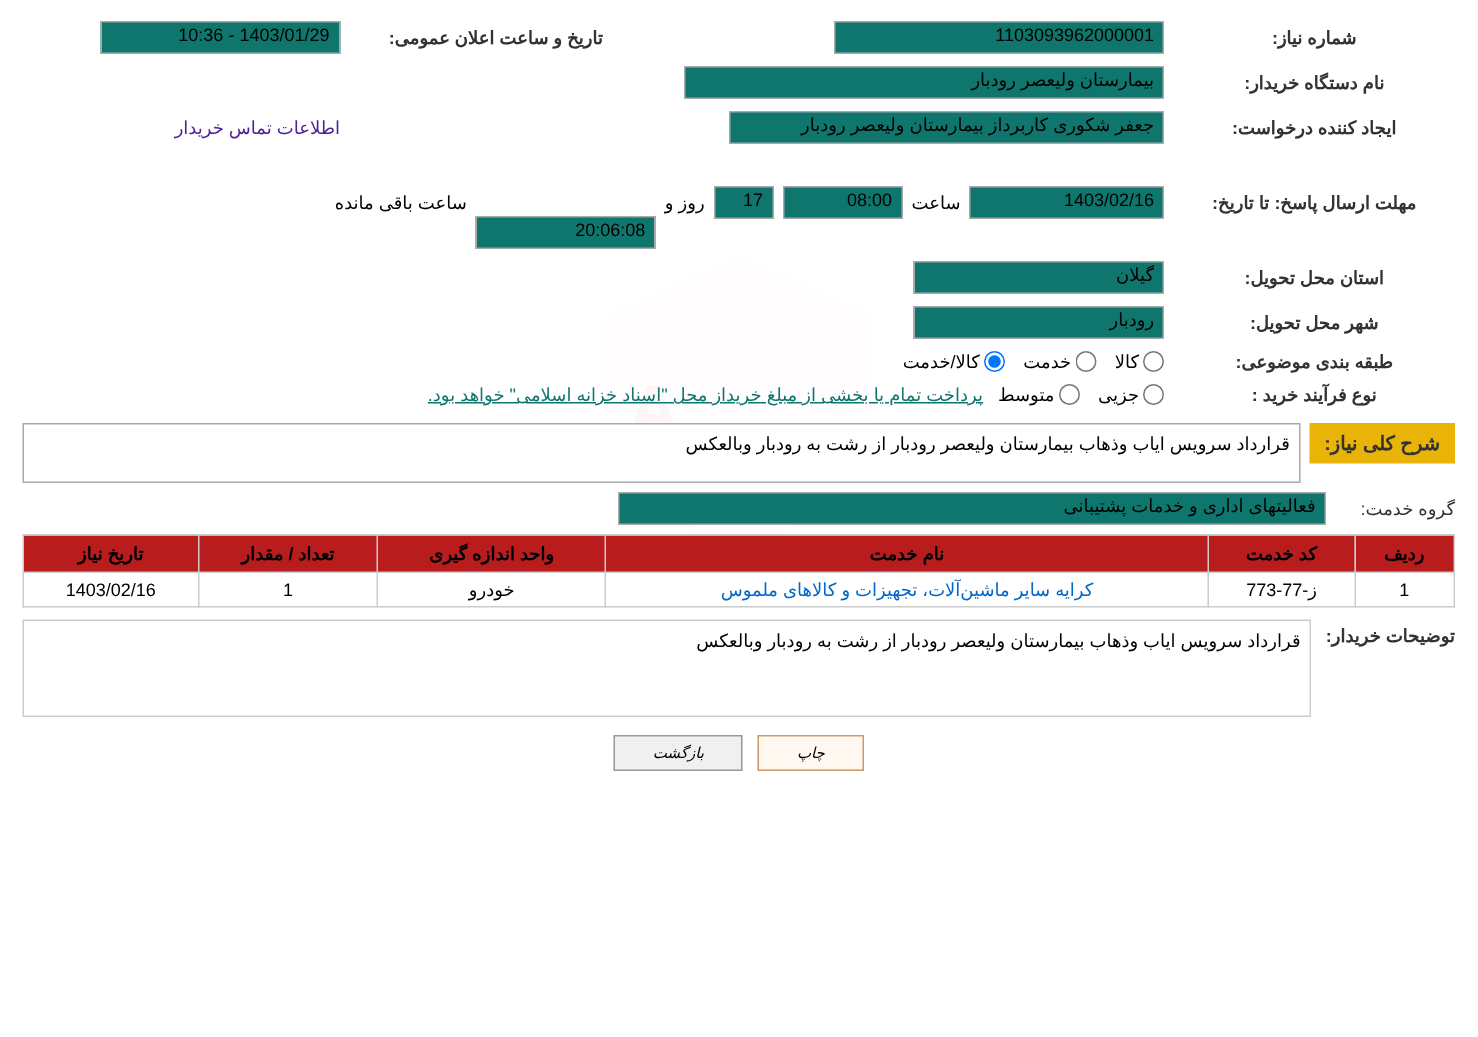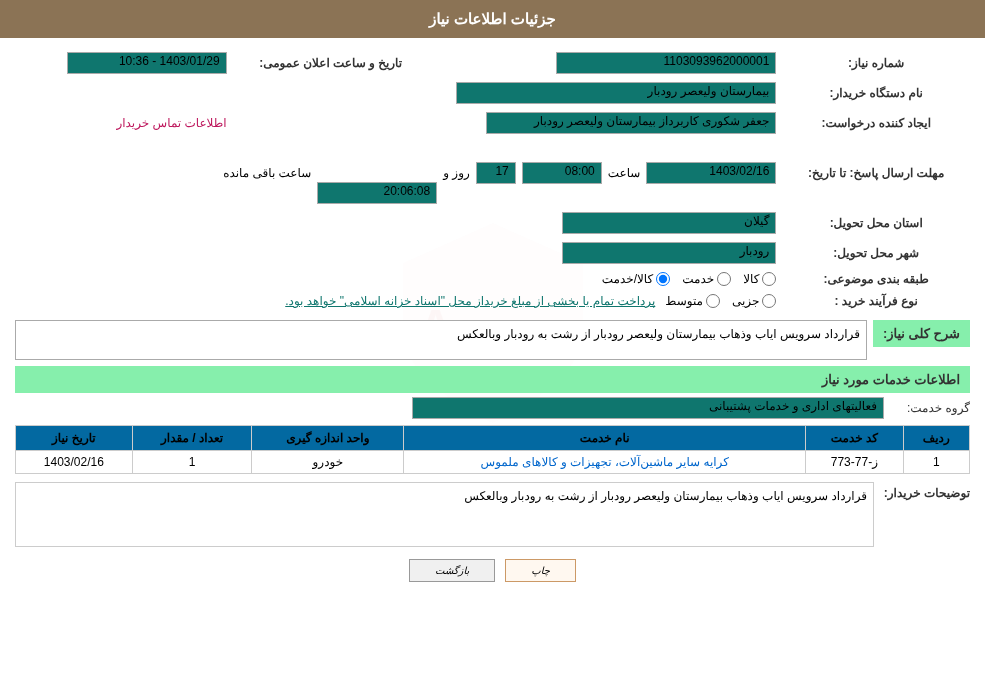--- a/index.html
+++ b/index.html
@@ -51,24 +51,24 @@
       display: inline-block;
       text-align: right;
       font-size: 12px;
       font-family: Tahoma, Arial, sans-serif;
     }
     .input-medium { width: 220px; margin-left: 16px; }
     .input-date { width: 130px; }
     .input-time { width: 80px; }
     .input-days { width: 40px; }
     .input-remaining { width: 120px; margin-top: 40px; }
-    .input-province { width: 214px; }
-    .blue-link { color: #be185d; text-decoration: none; cursor: pointer; text-align: right; }
+    .input-province { width: 167px; }
+    .blue-link { color: #4c1d95; text-decoration: none; cursor: pointer; text-align: right; }
     .section-divider {
-      background: #86efac;
+      background: #eab308;
       color: #333;
       padding: 6px 10px;
       font-weight: bold;
       font-size: 13px;
       margin: 6px 0 4px 0;
     }
     .date-time-row {
       display: flex;
       align-items: center;
       gap: 6px;
@@ -92,21 +92,21 @@
       color: #0f766e;
       font-size: 12px;
       text-decoration: underline;
     }
     .services-table {
       width: 100%;
       border-collapse: collapse;
       margin: 6px 0;
     }
     .services-table th {
-      background: #0369a1;
+      background: #b91c1c;
       border: 1px solid #ccc;
       padding: 5px 8px;
       text-align: center;
       font-size: 12px;
       font-weight: bold;
     }
     .services-table td {
       border: 1px solid #ccc;
       padding: 4px 8px;
       text-align: center;
@@ -152,23 +152,20 @@
     }
     .content-wrapper {
       position: relative;
       z-index: 1;
     }
   </style>
 </head>
 <body>
 
 <div class="page-container">
-  <div class="header-bar">
-    <span>جزئیات اطلاعات نیاز</span>
-  </div>
 
   <div class="main-content">
 
     <svg class="shield-watermark" width="200" height="220" viewBox="0 0 200 220">
       <path d="M100 10 L190 50 L190 120 C190 170 100 210 100 210 C100 210 10 170 10 120 L10 50 Z" fill="#cc0000" opacity="0.15"></path>
       <text x="60" y="130" font-size="48" fill="#cc0000" font-family="Arial" font-weight="bold" opacity="0.4">A</text>
     </svg>
 
     <div class="content-wrapper">
       <div class="content">
@@ -267,21 +264,20 @@
         </tbody>
           </table>
 
         <div style="display:flex; align-items:flex-start; margin-bottom:6px; gap:6px;">
           <div class="section-divider" style="white-space:nowrap; margin:0; padding:6px 10px;">شرح کلی نیاز:</div>
           <div style="flex:1; border:1px solid #aaa; padding:6px; min-height:40px; background:#fff; font-size:12px; text-align:right;">
             <span>قرارداد سرویس ایاب وذهاب بیمارستان ولیعصر رودبار از رشت به رودبار وبالعکس</span>
           </div>
         </div>
 
-        <div class="section-divider">اطلاعات خدمات مورد نیاز</div>
 
         <div style="display:flex; align-items:center; margin-bottom:6px; gap:6px;">
           <span style="white-space:nowrap; font-size:12px; color:#333; min-width:80px;">گروه خدمت:</span>
           <span class="input-box" style="width:472px;">فعالیتهای اداری و خدمات پشتیبانی</span>
         </div>
 
         <table class="services-table">
           <thead>
             <tr>
               <th>ردیف</th>

